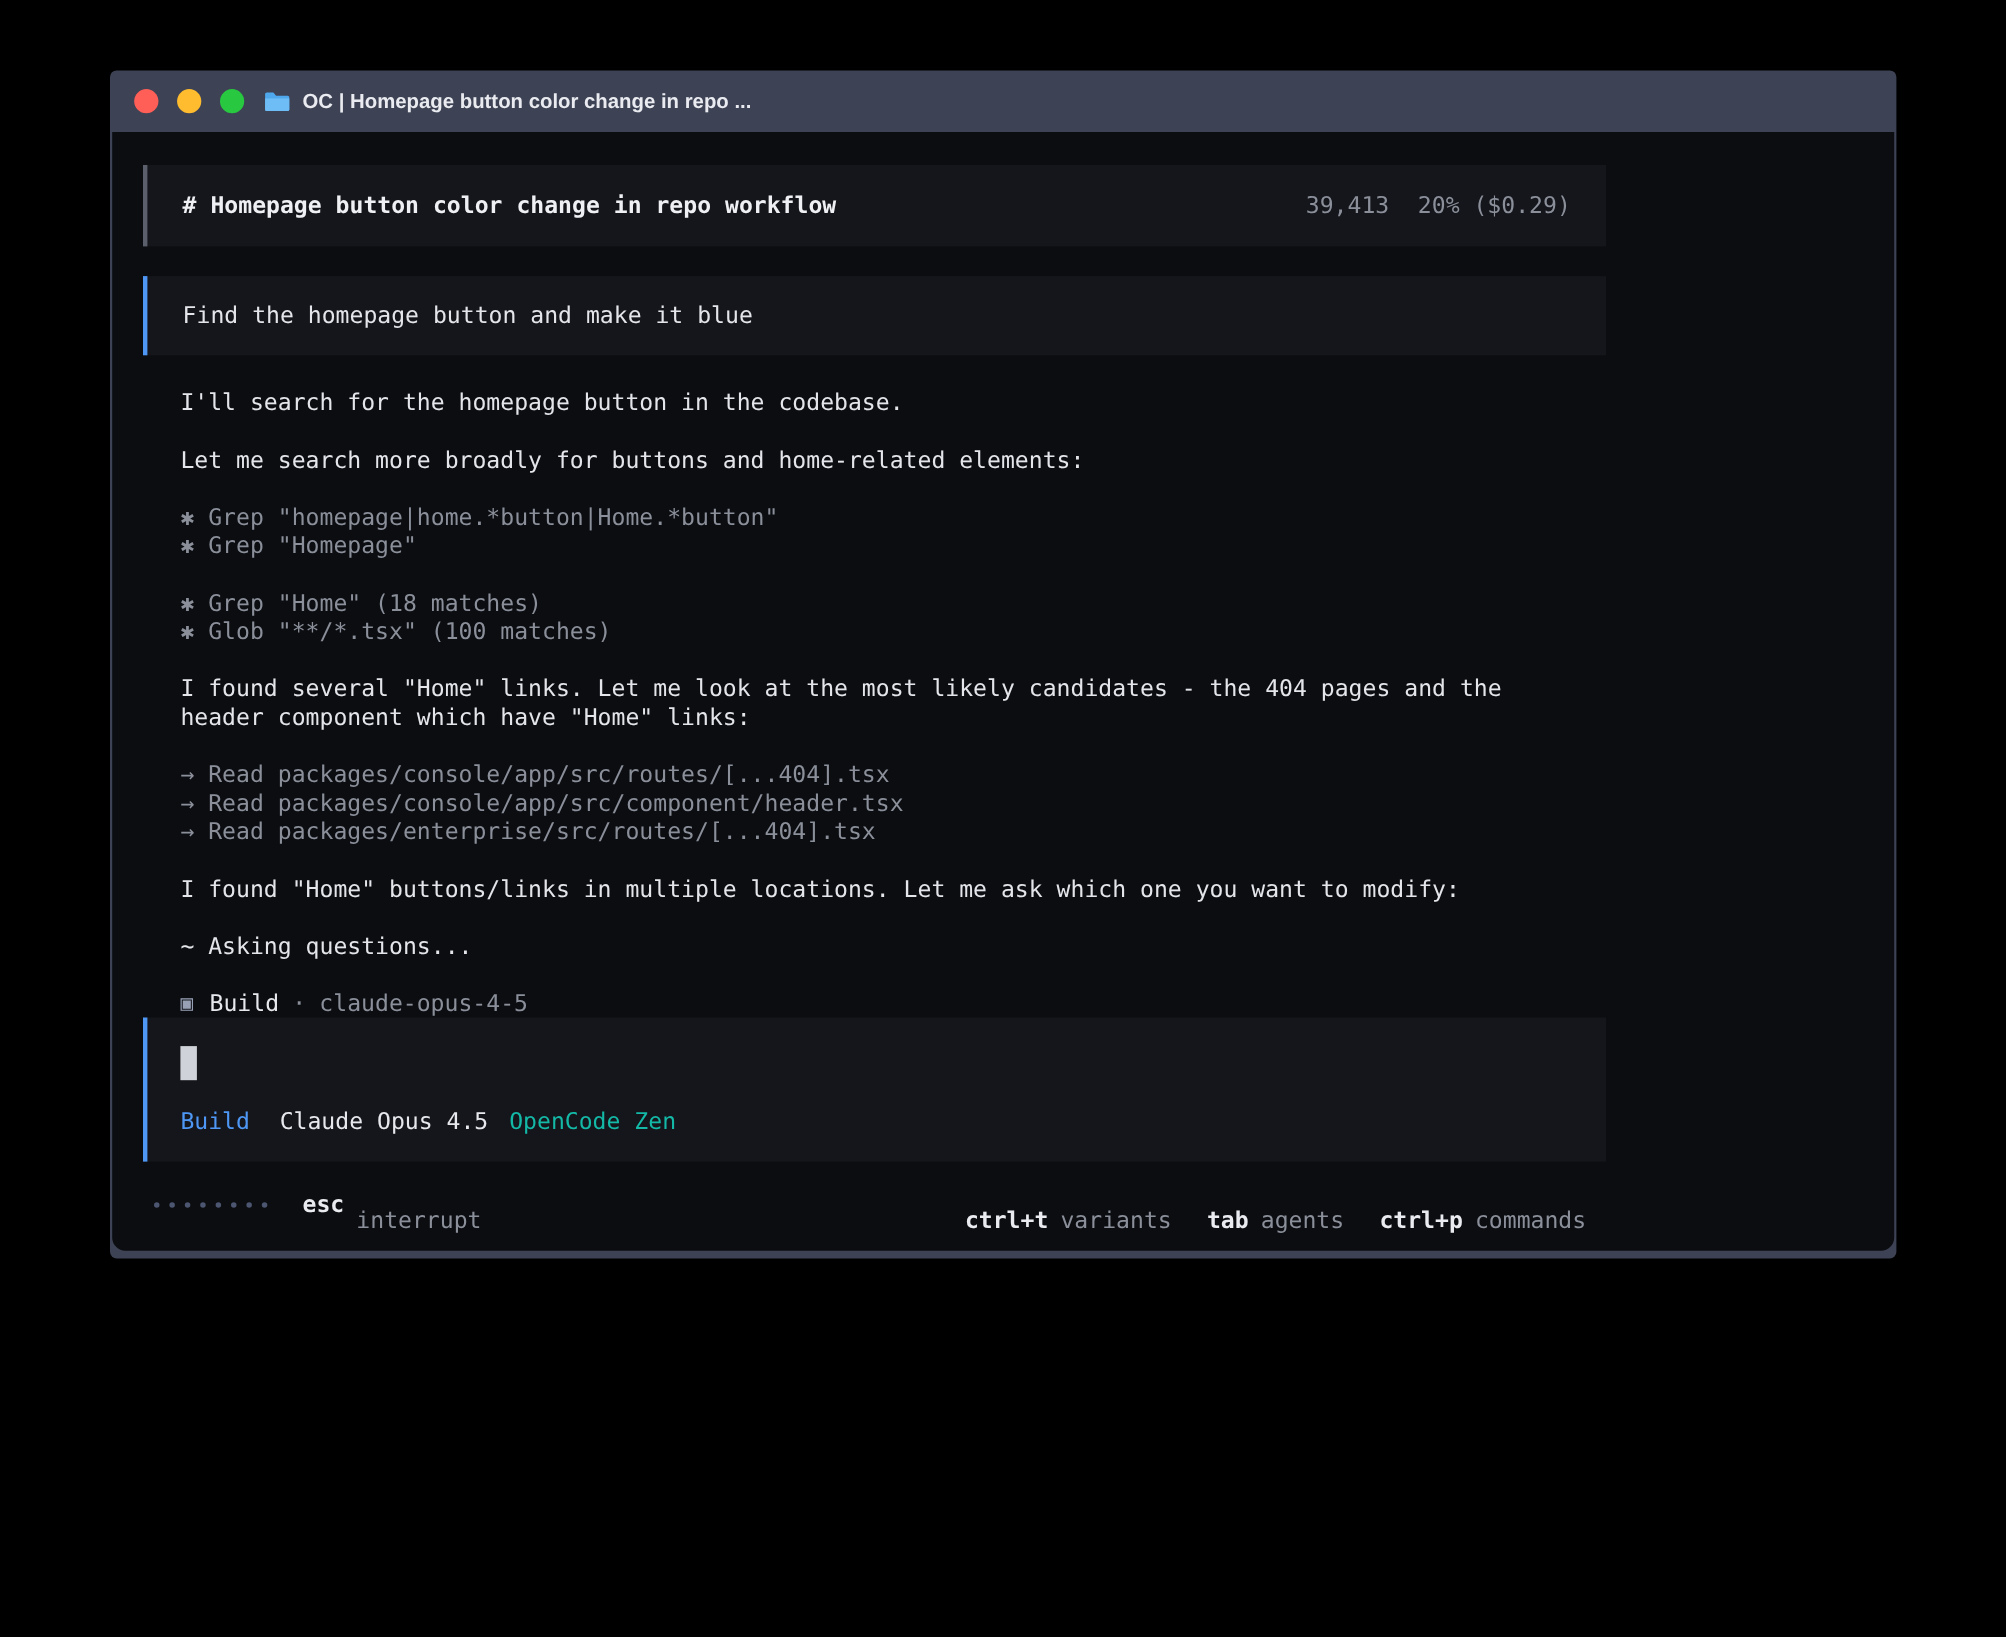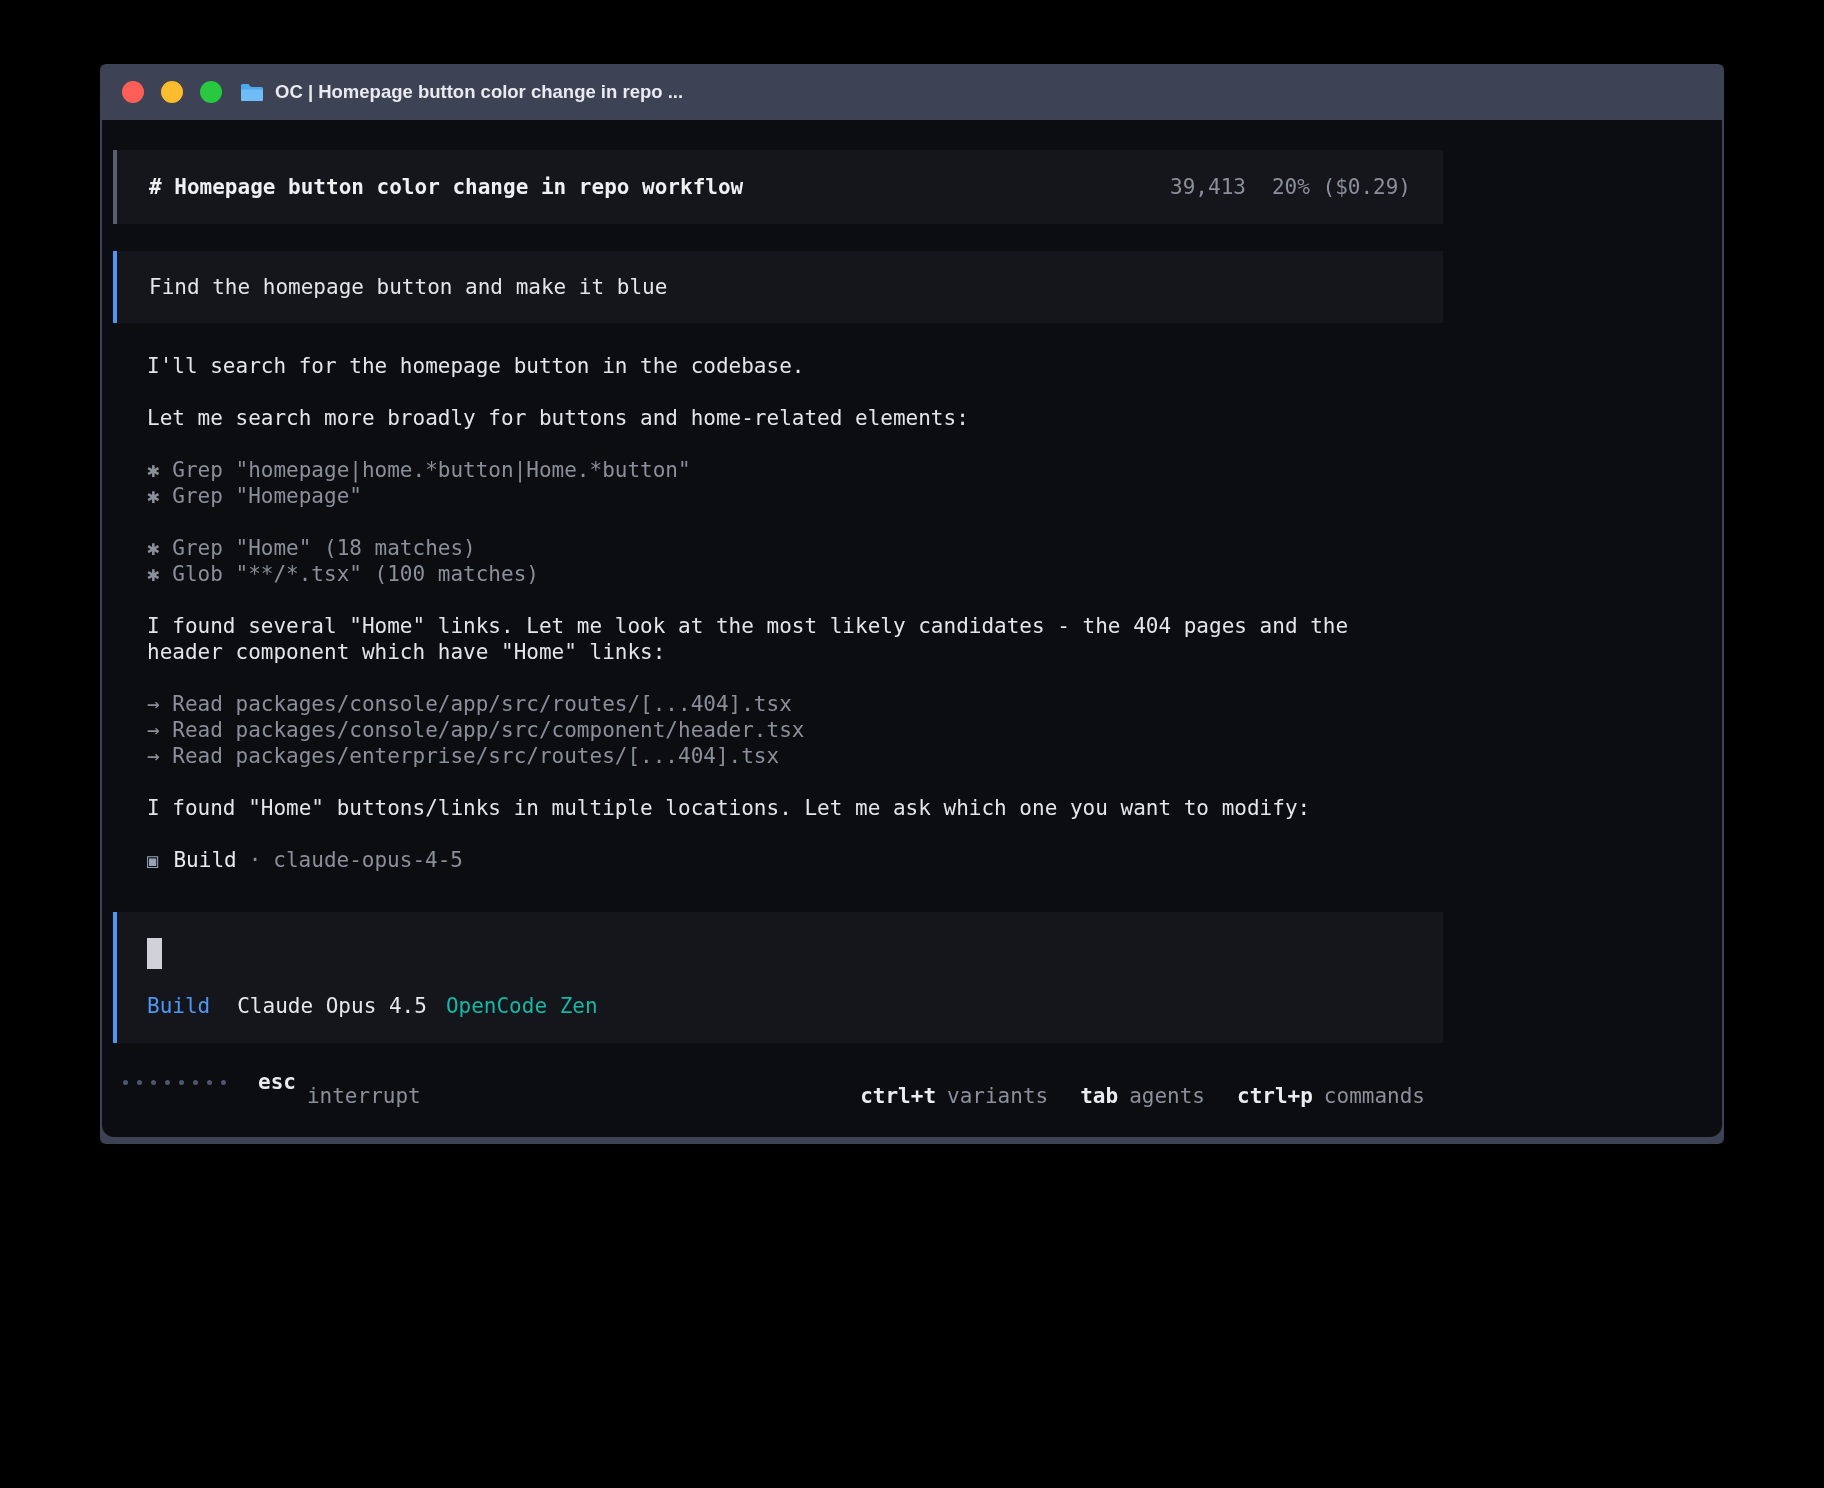--- a/index.html
+++ b/index.html
@@ -36,21 +36,21 @@
   .folder-icon svg { display: block; }
 
   .terminal-body {
     position: absolute; top: 56px; left: 2px; right: 2px; bottom: 7px;
     background: var(--body-bg, #0c0d11);
     border-radius: 0 0 12px 12px;
     overflow: hidden;
   }
 
   .content {
-    position: absolute; top: 0; left: 11px; width: 1330px; height: 100%;
+    position: absolute; top: 0; left: 28px; width: 1330px; height: 100%;
     display: flex; flex-direction: column;
     font-size: 21px; line-height: 26px;
     color: var(--text-primary, #e3e5ea);
   }
 
   .session-header {
     margin-top: 30px;
     background: var(--block-bg, #15161b);
     border-left: 4px solid var(--border-muted, #5b5f6b);
     padding: 24px 32px;
@@ -157,20 +157,23 @@
             <div class="line">I found several "Home" links. Let me look at the most likely candidates - the 404 pages and the header component which have "Home" links:</div>
           </div>
           <div class="block tool">
             <div class="line">→ Read packages/console/app/src/routes/[...404].tsx</div>
             <div class="line">→ Read packages/console/app/src/component/header.tsx</div>
             <div class="line">→ Read packages/enterprise/src/routes/[...404].tsx</div>
           </div>
           <div class="block text">
             <div class="line">I found "Home" buttons/links in multiple locations. Let me ask which one you want to modify:</div>
           </div>
+          <div class="block text">
+            <div class="line">~ Asking questions...</div>
+          </div>
         </div>
 
       <div class="agent-status">
         <span class="agent-icon">▣</span>
         <span class="agent-label">Build</span>
         <span class="agent-sep">·</span>
         <span class="agent-model">claude-opus-4-5</span>
       </div>
 
       <div class="bottom-section">

